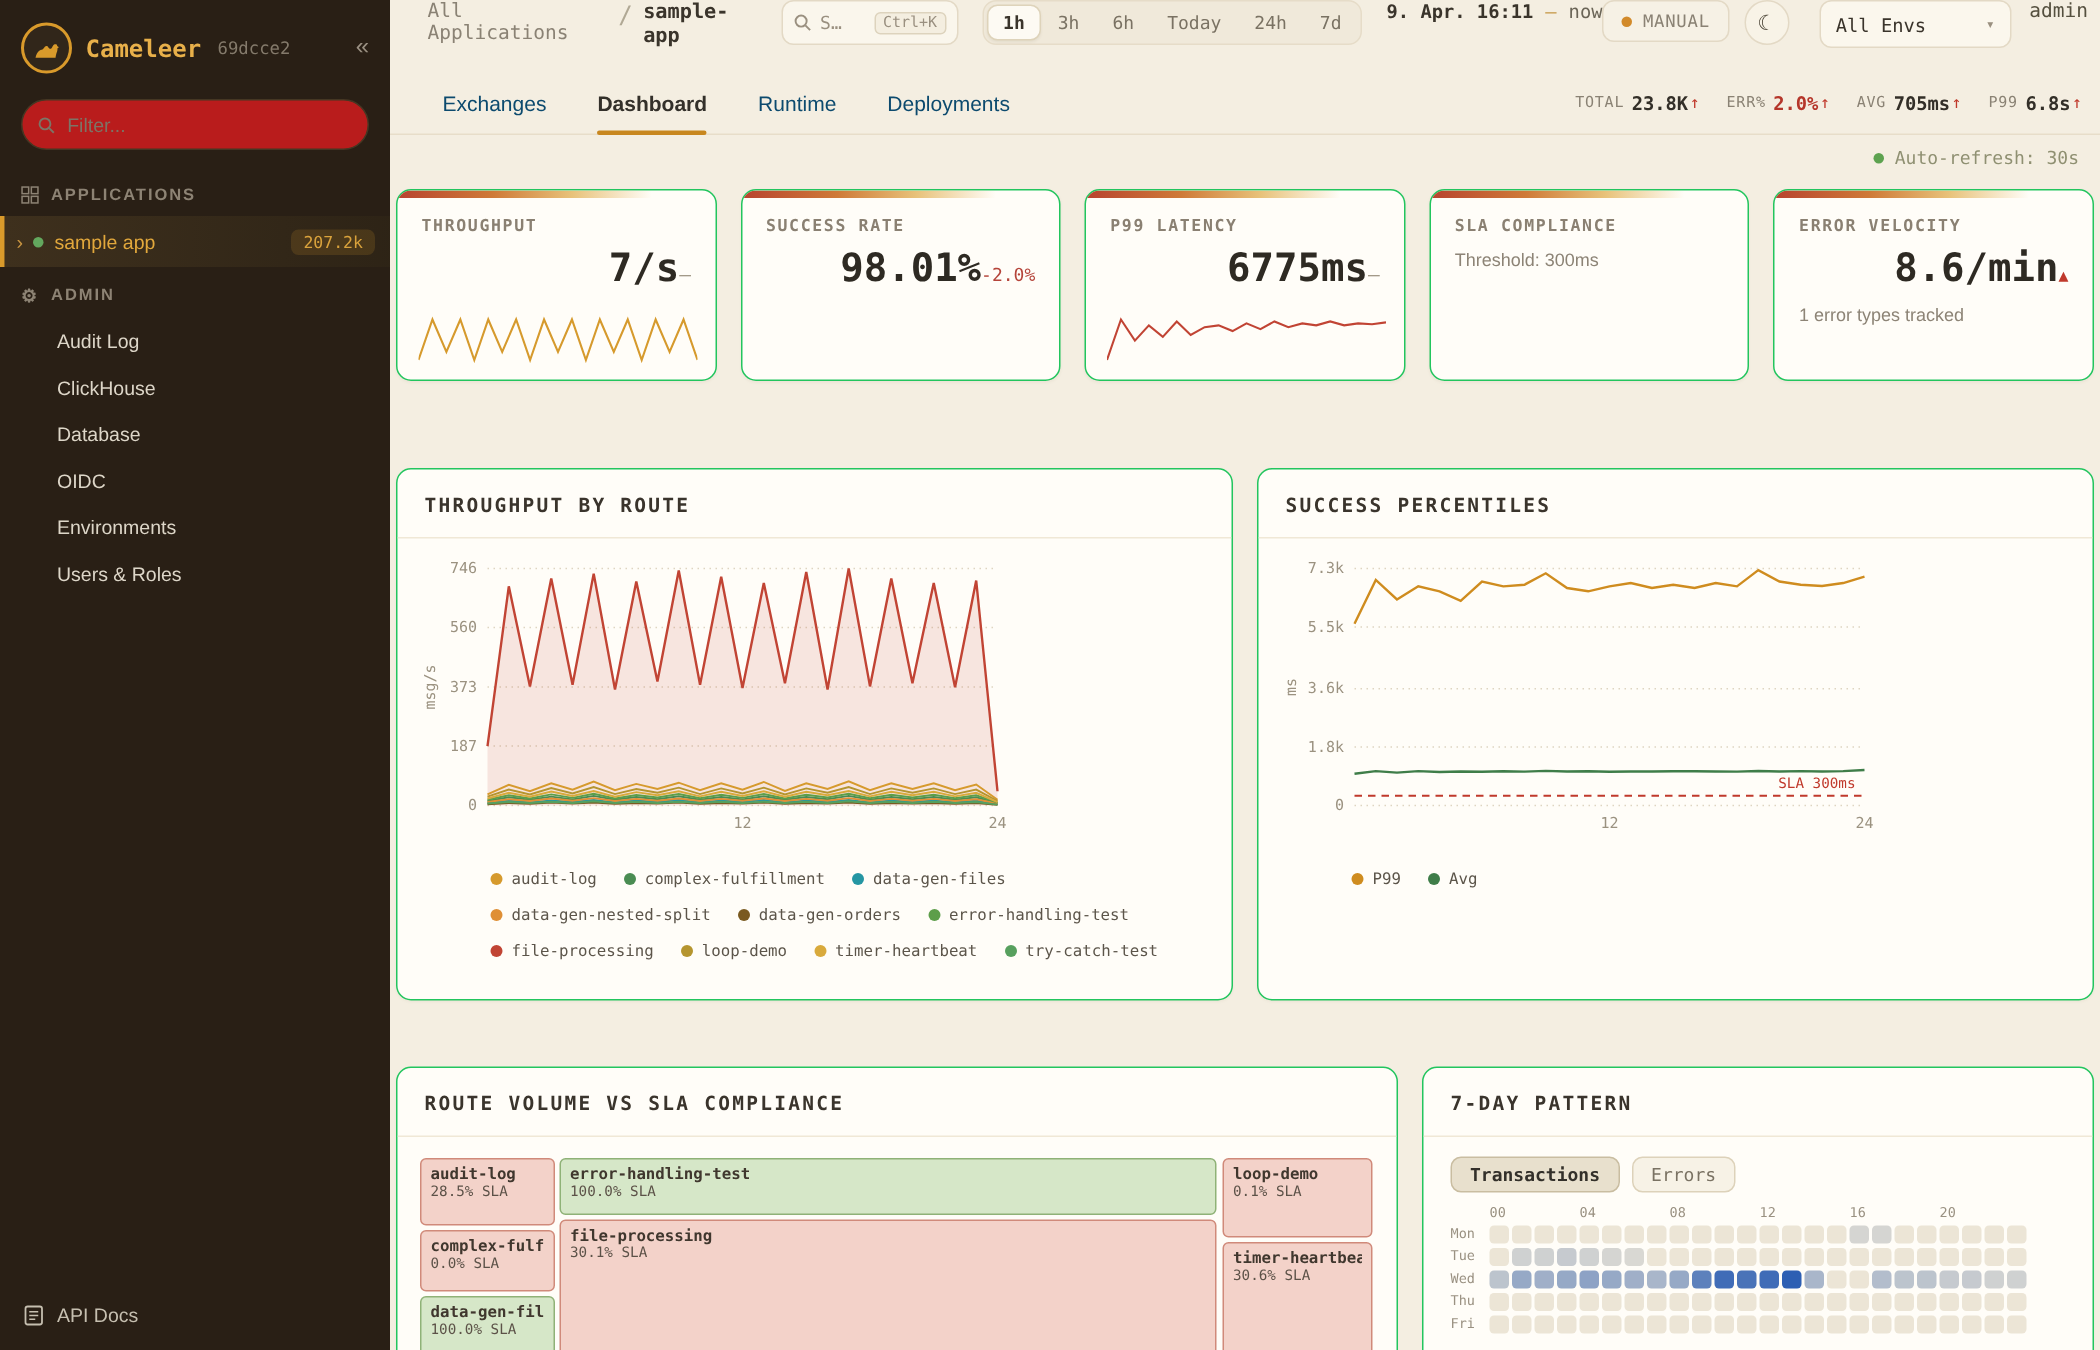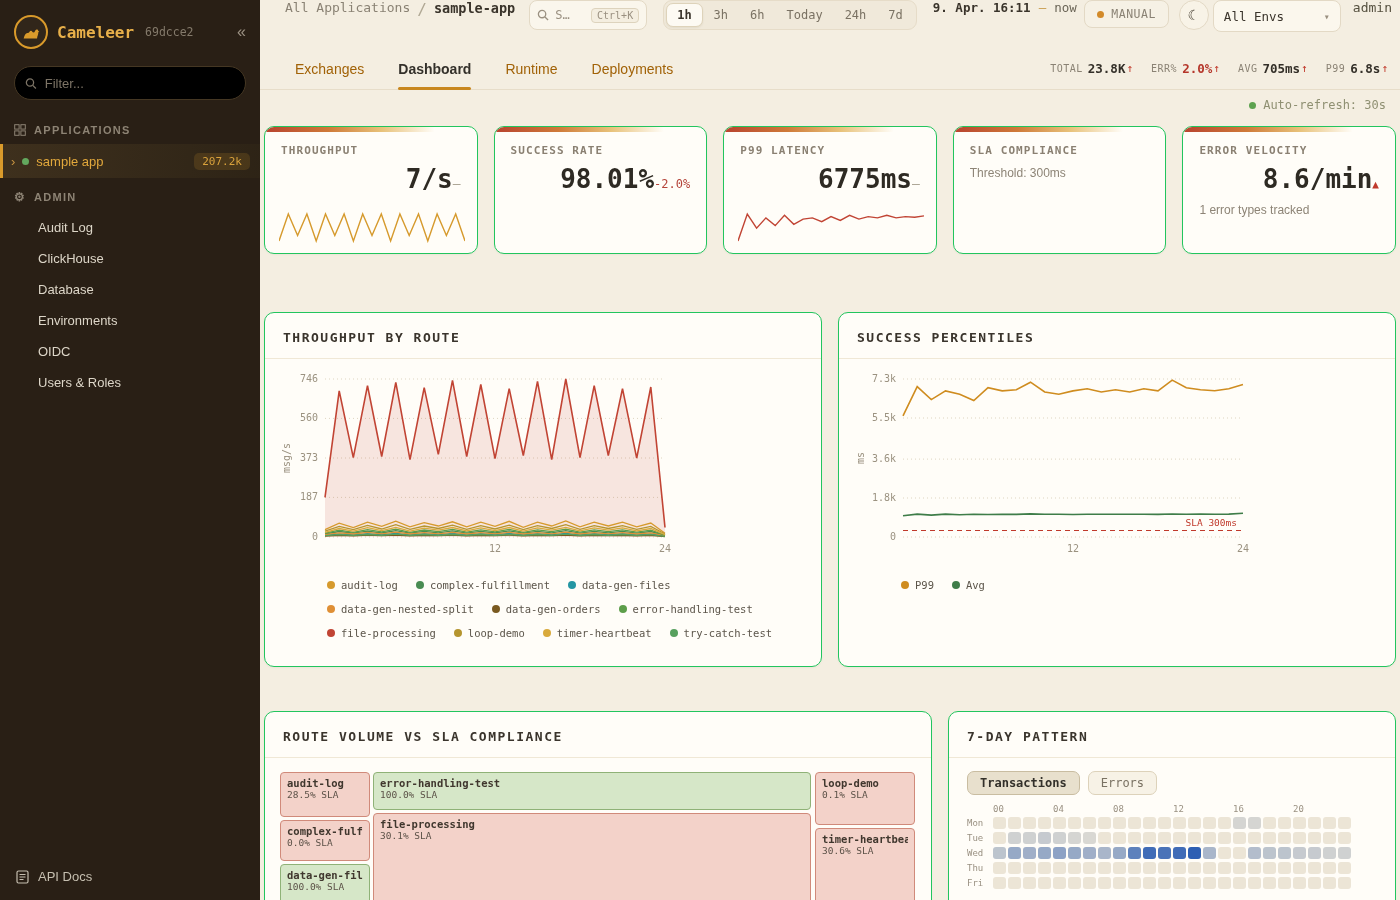--- a/index.html
+++ b/index.html
@@ -7,21 +7,21 @@
   body{font-family:"Liberation Sans",sans-serif;background:#f4eee1;color:#332e26;position:relative}
   .mono{font-family:"DejaVu Sans Mono",monospace}
 
   
   .sidebar{position:absolute;left:0;top:0;bottom:0;width:260px;background:#291f15;color:#d8d1c2;display:flex;flex-direction:column;z-index:5}
   .side-head{display:flex;align-items:center;gap:9px;padding:15px 14px 13px}
   .logo-badge{width:34px;height:34px;border-radius:50%;background:#31261a;border:2px solid #d99a2b;display:flex;align-items:center;justify-content:center;flex-shrink:0}
   .brand{color:#e8b04a;font-weight:bold;font-size:16px;font-family:"DejaVu Sans Mono",monospace}
   .build{color:#847a6b;font-size:11.5px;font-family:"DejaVu Sans Mono",monospace;margin-left:2px}
   .collapse{margin-left:auto;color:#9a9082;font-size:16px;background:none;border:none;cursor:pointer}
-  .filter-box{margin:4px 14px 12px;display:flex;align-items:center;gap:8px;background:#000000;border:1px solid #453723;border-radius:17px;height:34px;padding:0 10px}
+  .filter-box{margin:4px 14px 12px;display:flex;align-items:center;gap:8px;background:#b91c1c;border:1px solid #453723;border-radius:17px;height:34px;padding:0 10px}
   .filter-box input{background:none;border:none;outline:none;color:#cfc7b8;font-size:13px;width:100%;min-width:0}
   .filter-box input::placeholder{color:#7d7466}
   .section-label{display:flex;align-items:center;gap:8px;padding:12px 14px 8px;color:#8d8374;font-size:11px;letter-spacing:1.3px;font-weight:bold}
   .app-item{display:flex;align-items:center;gap:7px;height:34px;padding:0 10px 0 8px;background:linear-gradient(90deg,#3e301d,#32281780);border-left:3px solid #d99a2b;cursor:pointer}
   .chev{color:#c89441;font-size:13px}
   .status-dot{width:7px;height:7px;border-radius:50%;background:#63a85e;flex-shrink:0}
   .app-label{color:#e2a83c;font-size:13px}
   .badge{margin-left:auto;background:rgba(217,154,43,.16);color:#d9a23c;font-size:11px;padding:2px 8px;border-radius:5px;font-family:"DejaVu Sans Mono",monospace}
   .side-item{padding:8px 14px 8px 38px;font-size:13px;color:#ddd6c8;cursor:pointer}
   .api-docs{margin-top:auto;display:flex;gap:9px;align-items:center;padding:14px 16px 16px;color:#c6bfb0;font-size:13px;cursor:pointer}
@@ -39,27 +39,27 @@
   .ranges{display:flex;background:#f0e9da;border:1px solid #e6dcc8;border-radius:9px;padding:2px;margin-left:16px;flex-shrink:0}
   .range-btn{border:1px solid transparent;background:none;font-size:12px;color:#7a7263;padding:4px 10px;border-radius:7px;cursor:pointer}
   .range-btn.active{background:#fdfaf3;border-color:#ded3ba;color:#3a342b;font-weight:bold;box-shadow:0 1px 2px rgba(80,60,30,.08)}
   .dates{display:flex;gap:8px;align-items:center;margin-left:16px;font-size:12.5px;white-space:nowrap}
   .date-from{font-weight:bold;color:#3a342b}
   .date-sep{color:#c79a4a}
   .date-to{color:#6b6557}
   .manual-btn{margin-left:auto;display:flex;align-items:center;gap:7px;border:1px solid #e3d9c5;background:#f6f1e5;border-radius:8px;padding:6px 12px;cursor:pointer;color:#8a8274;font-size:11.5px;letter-spacing:.5px}
   .dot-amber{width:7px;height:7px;border-radius:50%;background:#d28a2a}
   .moon-btn{margin-left:10px;width:30px;height:30px;border-radius:50%;border:1px solid #e3d9c5;background:#f8f3e7;cursor:pointer;color:#4a4336;font-size:14px;line-height:1;flex-shrink:0}
-  .env-select{margin-left:4px;display:flex;align-items:center;justify-content:space-between;height:32px;border:1px solid #e3d9c5;background:#fbf7ed;border-radius:8px;padding:0 10px;font-size:12.5px;color:#3a342b;min-width:128px;cursor:pointer;flex-shrink:0}
+  .env-select{margin-left:20px;display:flex;align-items:center;justify-content:space-between;height:32px;border:1px solid #e3d9c5;background:#fbf7ed;border-radius:8px;padding:0 10px;font-size:12.5px;color:#3a342b;min-width:128px;cursor:pointer;flex-shrink:0}
   .caret{color:#9a9080;font-size:10px;margin-left:10px}
   .user-label{font-size:13px;color:#55503f;margin-left:12px;white-space:nowrap}
 
   .tabbar{height:42px;display:flex;align-items:stretch;border-bottom:1px solid #e7ddc9;padding:0 12px 0 35px}
   .tabs{display:flex;gap:34px}
-  .tab{display:flex;align-items:center;font-size:14px;color:#a16207;cursor:pointer;position:relative}
+  .tab{display:flex;align-items:center;font-size:14px;color:#0c4a6e;cursor:pointer;position:relative}
   .tab.active{color:#33302a;font-weight:bold}
   .tab.active::after{content:"";position:absolute;left:0;right:0;bottom:-1px;height:3px;background:#c8871f;border-radius:2px}
   .stats{margin-left:auto;display:flex;gap:18px;align-items:center;font-family:"DejaVu Sans Mono",monospace}
   .stat{display:flex;align-items:center;white-space:nowrap}
   .stat-label{font-size:10px;color:#8a8274;letter-spacing:.5px}
   .stat-value{font-size:12.5px;font-weight:bold;color:#332f28;margin-left:5px}
   .stat-value.red{color:#b5362a}
   .stat-arrow{color:#c0392b;font-size:11px;margin-left:1px}
   .autorefresh{display:flex;justify-content:flex-end;align-items:center;gap:7px;padding:8px 14px 0;font-size:12px;color:#8f9072}
   .green-dot{width:7px;height:7px;border-radius:50%;background:#5da24f}
@@ -151,22 +151,22 @@
     <span class="badge">207.2k</span>
   </div>
   <div class="section-label">
     <span style="font-size:12px;color:#8d8374">⚙</span>
     <span>ADMIN</span>
   </div>
   <nav id="admin-items">
       <div class="side-item">Audit Log</div>
       <div class="side-item">ClickHouse</div>
       <div class="side-item">Database</div>
+      <div class="side-item">OIDC</div>
       <div class="side-item">Environments</div>
-      <div class="side-item">OIDC</div>
       <div class="side-item">Users &amp; Roles</div>
     </nav>
   <div class="api-docs">
     <svg width="13" height="14" viewBox="0 0 13 14">
         <rect x="1" y="1" width="11" height="12" rx="1.5" fill="none" stroke="#c6bfb0" stroke-width="1.2"></rect>
         <line x1="3.5" y1="4.5" x2="9.5" y2="4.5" stroke="#c6bfb0"></line>
         <line x1="3.5" y1="7" x2="9.5" y2="7" stroke="#c6bfb0"></line>
         <line x1="3.5" y1="9.5" x2="7.5" y2="9.5" stroke="#c6bfb0"></line>
       </svg>
     <span>API Docs</span>

